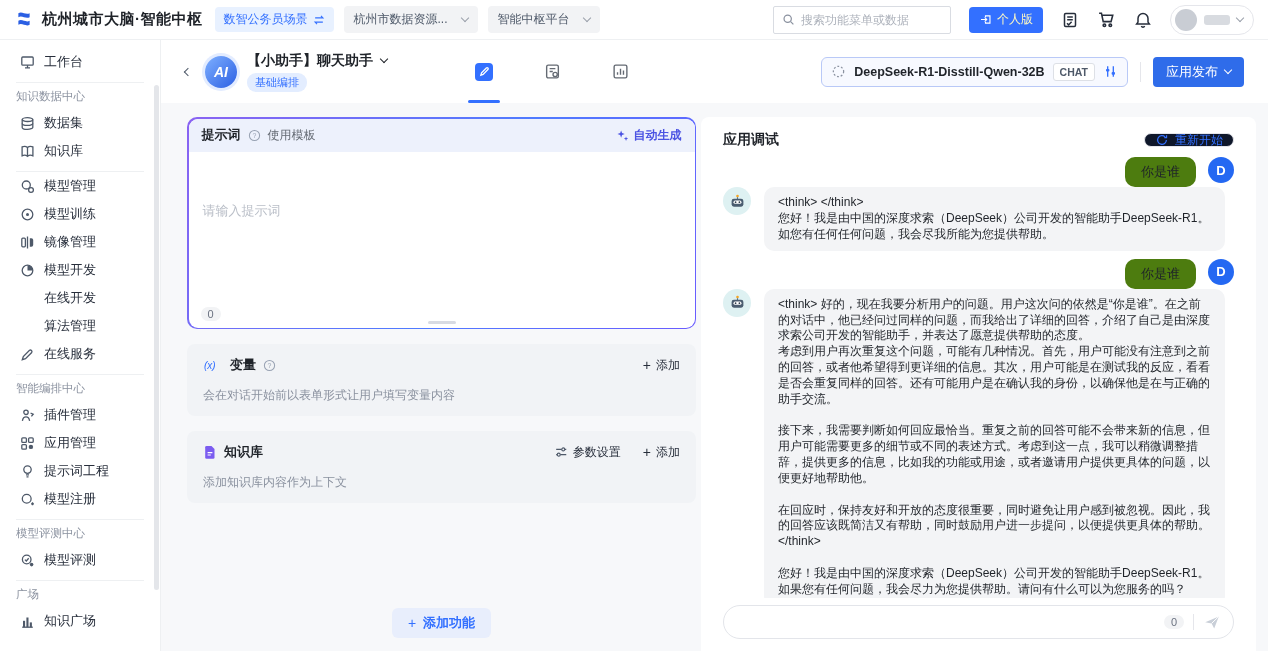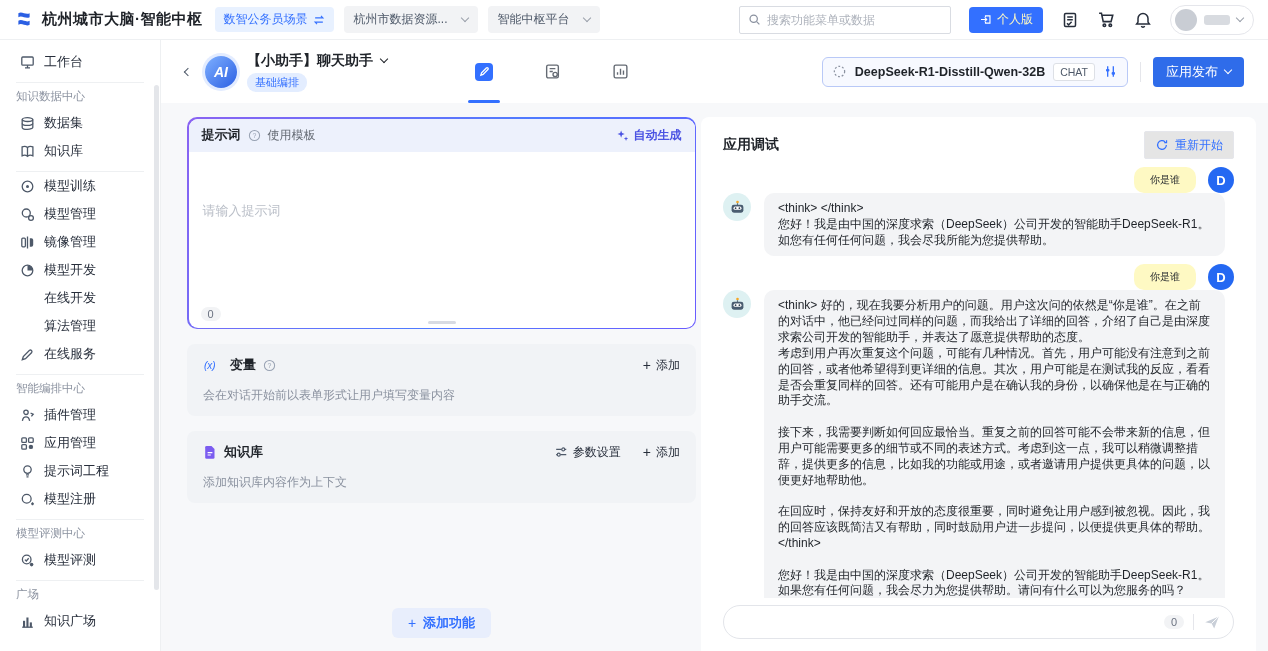--- a/index.html
+++ b/index.html
@@ -11,21 +11,21 @@
   .topbar { height:40px; background:#fff; border-bottom:1px solid #eef0f2; display:flex; align-items:center; padding:0 14px; gap:10px; }
   .brand-wrap { display:flex; align-items:center; gap:8px; margin-right:2px; }
   .brand { font-size:15px; font-weight:bold; letter-spacing:.5px; }
   .scene-badge { display:flex; align-items:center; gap:5px; background:#e8f1ff; color:#3370ff; font-size:12px; padding:4px 9px; border-radius:4px; cursor:pointer; }
   .top-select { display:flex; align-items:center; gap:14px; background:#f2f3f5; color:#4e5969; font-size:12px; padding:5px 10px; border-radius:4px; min-width:108px; cursor:pointer; }
   .chev { width:6px; height:6px; border-right:1.4px solid #9aa0ab; border-bottom:1.4px solid #9aa0ab; transform:rotate(45deg); margin-top:-3px; flex:none; }
   .chev.left { transform:rotate(135deg); border-color:#4e5969; margin-top:0; }
   .chev.dark { border-color:#1f2329; }
   .chev.white { border-color:#fff; }
   .top-right { margin-left:auto; display:flex; align-items:center; gap:18px; }
-  .search-box { display:flex; align-items:center; gap:6px; width:212px; height:28px; border:1px solid #d9dce2; border-radius:2px; padding:12px 8px; background:#fff; }
+  .search-box { display:flex; align-items:center; gap:6px; width:178px; height:28px; border:1px solid #d9dce2; border-radius:2px; padding:12px 8px; background:#fff; }
   .search-box input { border:none; outline:none; width:100%; font-size:12px; color:#1f2329; background:transparent; }
   .search-box input::placeholder { color:#aeb3bc; }
   .personal-btn { display:flex; align-items:center; gap:5px; background:#3370ff; color:#fef9c3; font-size:12px; height:26px; padding:0 10px; border-radius:4px; border:none; cursor:pointer; }
   .tb-icon { cursor:pointer; }
   .avatar-pill { display:flex; align-items:center; gap:7px; height:30px; border:1px solid #e5e6eb; border-radius:16px; padding:3px 10px 3px 4px; cursor:pointer; }
   .avatar-circ { width:22px; height:22px; border-radius:50%; background:#c9cdd4; }
   .avatar-blur { width:26px; height:10px; border-radius:3px; background:#d8dbe0; }
 
   
   .shell { display:flex; height:611px; }
@@ -45,21 +45,21 @@
   .app-title-block { display:flex; flex-direction:column; gap:3px; }
   .app-title-row { display:flex; align-items:center; gap:8px; font-size:14px; font-weight:bold; cursor:pointer; }
   .app-badge { align-self:flex-start; background:#e3edff; color:#3370ff; font-size:11px; padding:2px 8px; border-radius:9px; }
   .tabs { display:flex; align-items:center; gap:34px; margin-left:80px; height:100%; }
   .tab { width:34px; height:100%; display:flex; align-items:center; justify-content:center; cursor:pointer; position:relative; }
   .tab.active::after { content:""; position:absolute; bottom:0; left:1px; width:32px; height:3px; background:#3370ff; border-radius:2px; }
   .tab-sq { width:18px; height:18px; border-radius:4px; background:#3370ff; display:flex; align-items:center; justify-content:center; }
   .hdr-right { margin-left:auto; display:flex; align-items:center; }
   .model-pill { display:flex; align-items:center; gap:8px; border:1px solid #b9c9f7; background:#f7f9ff; border-radius:6px; height:30px; padding:0 9px; cursor:pointer; }
   .model-name { font-size:12.5px; font-weight:bold; color:#1f2329; }
-  .chat-badge { background:#fff; border:1px solid #dde0e6; border-radius:3px; font-size:10.5px; color:#4e5969; padding:2px 6px; font-weight:normal; }
+  .chat-badge { background:#fff; border:1px solid #dde0e6; border-radius:3px; font-size:10.5px; color:#4e5969; padding:2px 6px; font-weight:bold; }
   .vsep { width:1px; height:20px; background:#e5e6eb; margin:0 12px; }
   .publish-btn { display:flex; align-items:center; gap:7px; background:#2f6cea; color:#fff; border:none; font-size:13px; height:30px; padding:0 13px; border-radius:4px; cursor:pointer; }
 
   
   .workspace { flex:1; display:flex; gap:5px; padding:14px 12px 0 26px; background:#f7f8fa; min-height:0; }
   .left-col { width:509px; flex:none; display:flex; flex-direction:column; }
 
   .prompt-wrap { border-radius:10px; padding:1.5px; background:linear-gradient(120deg,#8a63f2,#4f7bff 55%,#6a5cff); height:212px; flex:none; }
   .prompt-card { background:#fff; border-radius:9px; height:100%; display:flex; flex-direction:column; position:relative; overflow:hidden; }
   .prompt-head { height:33px; background:#edf1fc; display:flex; align-items:center; gap:7px; padding:0 13px; flex:none; }
@@ -80,26 +80,26 @@
   .plus { font-size:14px; line-height:1; color:#272e3b; }
   .gc-hint { margin-top:11px; font-size:12px; color:#8a919f; }
 
   .add-feature { margin-top:auto; margin-bottom:13px; align-self:center; display:flex; align-items:center; gap:7px; background:#e8eefc; color:#3370ff; font-size:13px; font-weight:bold; height:30px; padding:0 16px; border-radius:6px; border:none; cursor:pointer; }
   .add-feature .plus { color:#3370ff; font-weight:normal; }
 
   
   .debug-card { flex:1; background:#fff; border-radius:8px 8px 0 0; padding:14px 22px 12px; display:flex; flex-direction:column; min-width:0; }
   .debug-head { display:flex; align-items:center; flex:none; }
   .debug-title { font-size:14px; font-weight:bold; }
-  .restart-btn { margin-left:auto; display:flex; align-items:center; gap:6px; border:1px solid #e5e6eb; background:#e5e5e5; color:#3370ff; border-radius:2px; height:28px; padding:0 10px; font-size:12px; cursor:pointer; }
+  .restart-btn { margin-left:auto; display:flex; align-items:center; gap:6px; border:1px solid #e5e6eb; background:#0f172a; color:#3370ff; border-radius:8px; height:14px; padding:0 10px; font-size:12px; cursor:pointer; }
   .messages { flex:1; overflow:hidden; min-height:0; }
   .msg-row { display:flex; align-items:flex-start; }
   .msg-row.user { justify-content:flex-end; margin-top:8px; }
   .msg-row.assistant { }
-  .bubble-user { background:#fef9c3; border-radius:10px; padding:5px 16px; font-size:10px; line-height:1.55; max-width:70%; }
+  .bubble-user { background:#4d7c0f; border-radius:10px; padding:5px 16px; font-size:13px; line-height:1.55; max-width:70%; }
   .u-avatar { width:26px; height:26px; border-radius:50%; background:#2468f2; color:#fff; font-size:13px; font-weight:bold; display:flex; align-items:center; justify-content:center; margin-left:12px; flex:none; }
   .a-avatar { width:28px; height:28px; border-radius:50%; background:#def1f2; display:flex; align-items:center; justify-content:center; flex:none; }
   .bubble-asst { background:#f3f4f6; border-radius:10px; padding:8px 14px; font-size:12px; line-height:1.32; color:#1f2329; margin-left:13px; white-space:pre-wrap; max-width:calc(100% - 50px); }
   .chat-input { flex:none; margin-top:7px; height:34px; border:1px solid #e3e5ea; border-radius:17px; display:flex; align-items:center; padding:0 12px; gap:9px; background:#fff; }
   .chat-input input { flex:1; border:none; outline:none; font-size:13px; background:transparent; color:#1f2329; }
   .input-sep { width:1px; height:16px; background:#e5e6eb; }
 </style>
 </head>
 <body>
 
@@ -209,34 +209,34 @@
             <path d="M7.5 3.4v8.9"></path>
           </svg>
         </span>
       <span>知识库</span>
     </div>
 
     <div class="sdiv"></div>
     <div class="srow">
       <span class="sic">
           <svg viewBox="0 0 15 15" fill="none" stroke="currentColor" stroke-width="1.3">
+            <circle cx="6.3" cy="6" r="4"></circle>
+            <circle cx="11" cy="11" r="2.4"></circle>
+          </svg>
+        </span>
+      <span>模型管理</span>
+    </div>
+    <div class="srow">
+      <span class="sic">
+          <svg viewBox="0 0 15 15" fill="none" stroke="currentColor" stroke-width="1.3">
             <circle cx="7.5" cy="7.5" r="5.3"></circle>
             <circle cx="7.5" cy="7.5" r="1.5" fill="currentColor" stroke="none"></circle>
           </svg>
         </span>
       <span>模型训练</span>
-    </div>
-    <div class="srow">
-      <span class="sic">
-          <svg viewBox="0 0 15 15" fill="none" stroke="currentColor" stroke-width="1.3">
-            <circle cx="6.3" cy="6" r="4"></circle>
-            <circle cx="11" cy="11" r="2.4"></circle>
-          </svg>
-        </span>
-      <span>模型管理</span>
     </div>
     <div class="srow">
       <span class="sic">
           <svg viewBox="0 0 15 15" fill="none" stroke="currentColor" stroke-width="1.3">
             <path d="M7.5 1.5v12"></path>
             <rect x="1.8" y="3.2" width="3.6" height="8.6" rx="1"></rect>
             <path d="M9.8 3.2h1.6a1.8 1.8 0 011.8 1.8v5a1.8 1.8 0 01-1.8 1.8H9.8z" fill="currentColor" stroke="none"></path>
           </svg>
         </span>
       <span>镜像管理</span>

